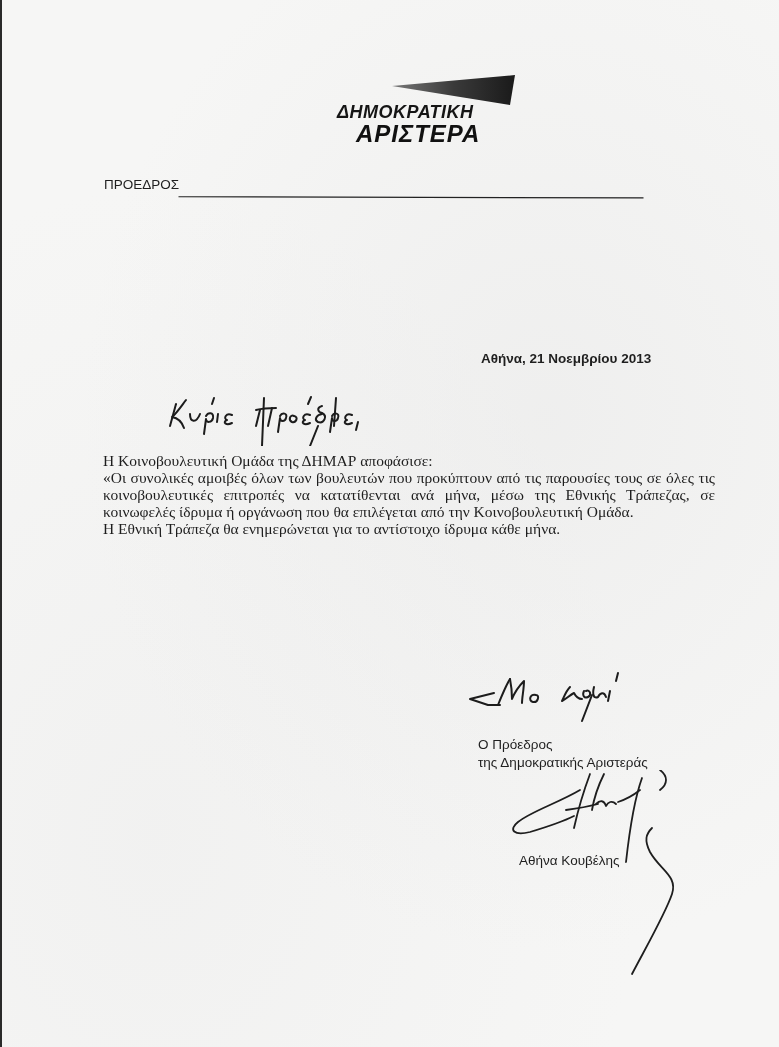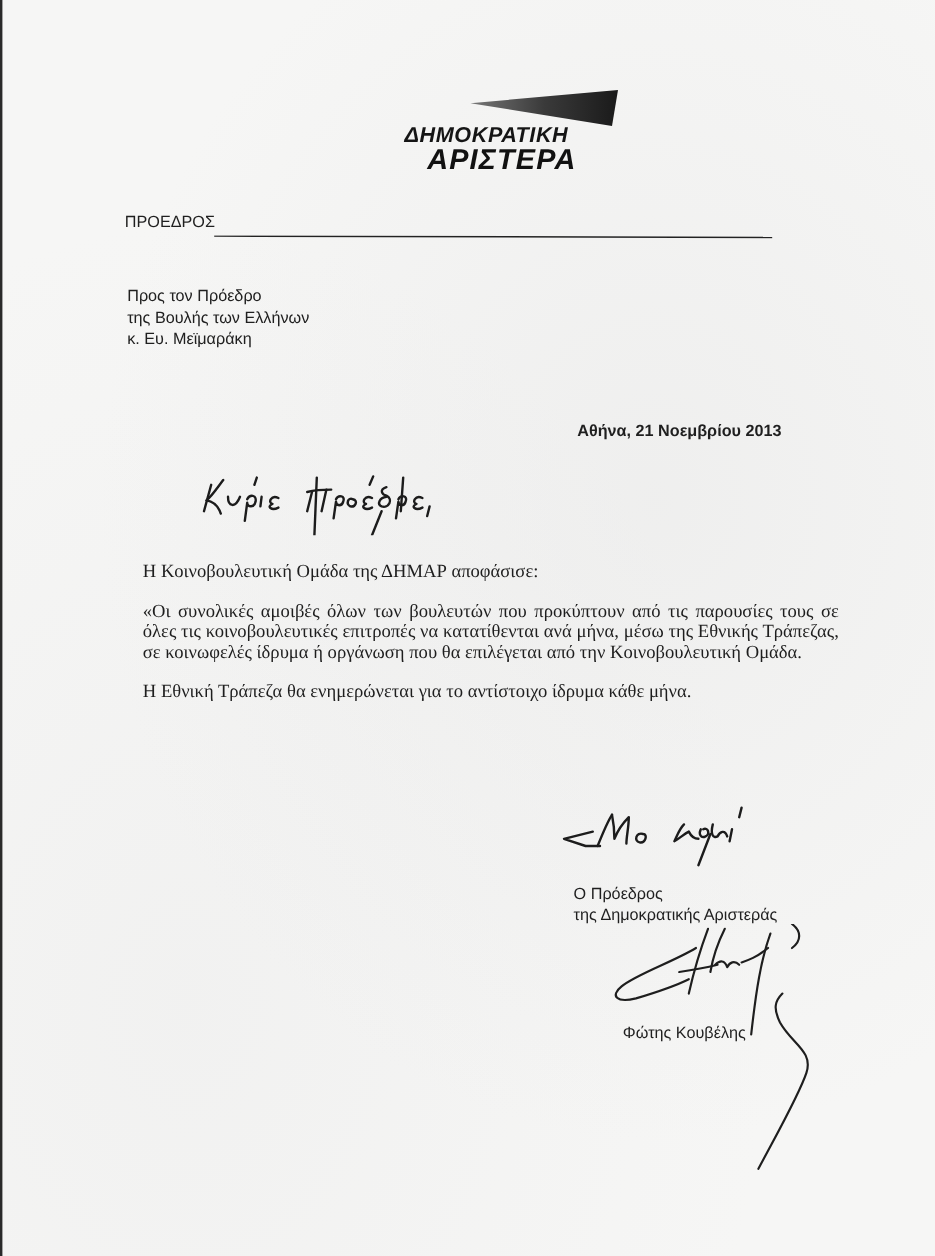--- a/index.html
+++ b/index.html
@@ -105,21 +105,21 @@
       position: absolute;
       left: 103px;
       top: 452px;
       width: 612px;
       font-family: "Liberation Serif", serif;
       font-size: 15.5px;
       line-height: 17px;
       color: #1e1e1e;
     }
     .body-text p {
-      margin: 16px;
+      margin: 0;
     }
     .body-text .justify {
       text-align: justify;
       text-align-last: left;
     }
     .closing {
       position: absolute;
       left: 466px;
       top: 665px;
     }
@@ -167,25 +167,20 @@
     </svg>
     <div class="logo-line1">ΔΗΜΟΚΡΑΤΙΚΗ</div>
     <div class="logo-line2">ΑΡΙΣΤΕΡΑ</div>
   </div>
 
   <div class="header-label">ΠΡΟΕΔΡΟΣ</div>
   <svg class="header-rule" width="620" height="4" viewBox="0 0 620 4">
     <line x1="0" y1="1" x2="620" y2="2.5" stroke="#222" stroke-width="1.6"></line>
   </svg>
 
-  <div class="recipient">
-    <div>Προς τον Πρόεδρο</div>
-    <div>της Βουλής των Ελλήνων</div>
-    <div>κ. Ευ. Μεϊμαράκη</div>
-  </div>
 
   <div class="date">Αθήνα, 21 Νοεμβρίου 2013</div>
 
   <svg class="salutation" width="300" height="60" viewBox="0 0 300 60">
     <title>Κύριε Πρόεδρε,</title>
     <g stroke="#1c1c1c" stroke-width="2" stroke-linecap="round" stroke-linejoin="round">
 
       <path d="M16,18 L10,40"></path>
       <path d="M26,14 C20,22 16,28 12,31 C18,32 22,36 24,42"></path>
 
@@ -254,14 +249,14 @@
       <path d="M96,34 C100,30 104,30 106,36 C108,32 112,30 116,34"></path>
       <path d="M118,32 C124,30 130,28 140,20"></path>
 
       <path d="M142,8 C134,30 130,56 126,92"></path>
       <path d="M152,58 C146,64 144,70 150,82 C160,100 178,106 172,124 C166,142 150,170 132,204"></path>
 
       <path d="M160,0 C168,6 168,14 160,20"></path>
     </g>
   </svg>
 
-  <div class="signer-name">Φώτης Κουβέλης</div>
+  <div class="signer-name">Αθήνα Κουβέλης</div>
 </div>
 
 </body></html>

